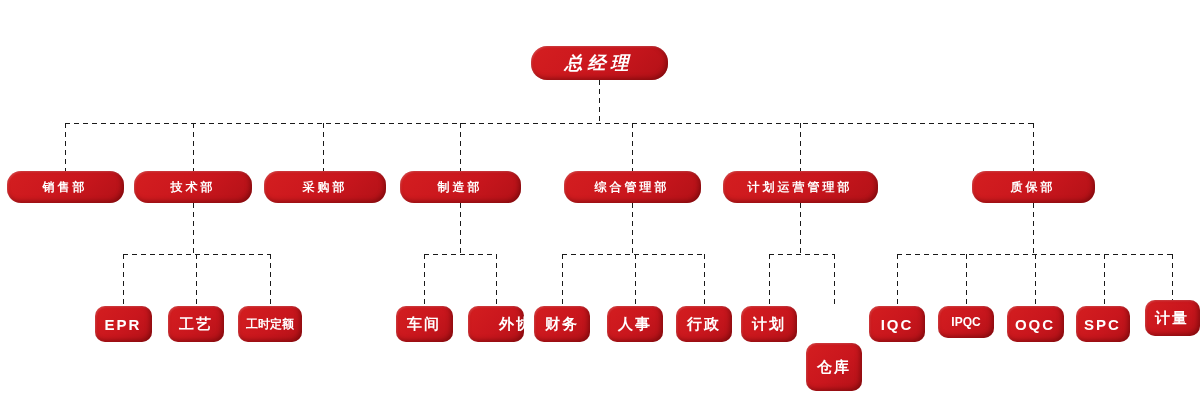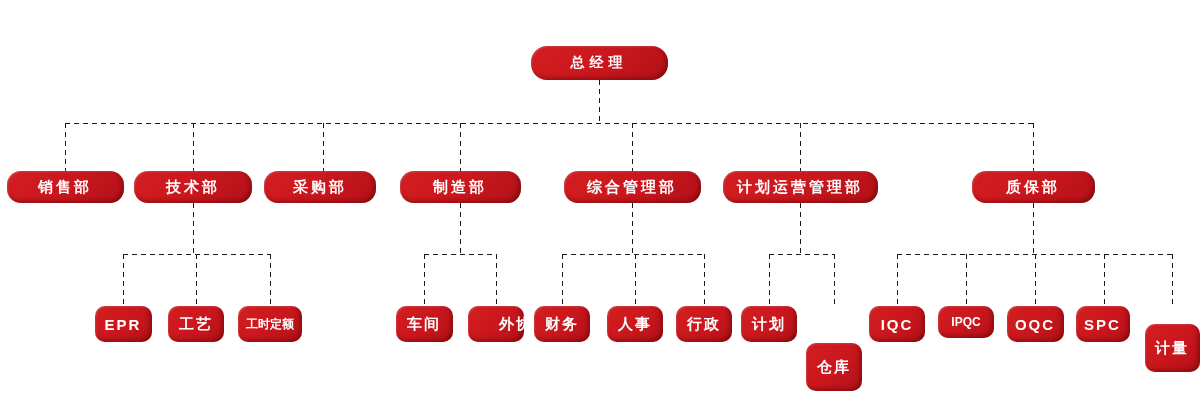--- a/index.html
+++ b/index.html
@@ -23,50 +23,50 @@
     align-items: center;
     justify-content: center;
     color: #ffffff;
     font-weight: bold;
     background: #c9161d;
     background: linear-gradient(135deg, #d41e20 0%, #c9161d 55%, #b21117 100%);
     box-shadow: inset -2px -2px 5px rgba(70,0,0,.45), inset 1px 1px 2px rgba(255,255,255,.18);
     white-space: nowrap;
     text-align: center;
   }
-  .lvl1 { font-size: 14px; letter-spacing: 5px; border-radius: 16px; }
-  .lvl2 { font-size: 15px; letter-spacing: 3px; border-radius: 14px; }
+  .lvl1 { font-size: 18px; letter-spacing: 5px; border-radius: 16px; font-style: italic; }
+  .lvl2 { font-size: 12px; letter-spacing: 3px; border-radius: 14px; }
   .lvl3 { font-size: 15px; letter-spacing: 2px; border-radius: 10px; }
   .lvl3.tight { font-size: 12px; letter-spacing: 0; }
 </style>
 </head>
 <body>
 
 <div class="stage">
   <svg id="connectors" viewBox="0 0 1200 414" xmlns="http://www.w3.org/2000/svg">
       <path d="M599.5 80 L599.5 123 M65 123.5 L1034 123.5 M65.5 123 L65.5 171 M193.5 123 L193.5 171 M323.5 123 L323.5 171 M460.5 123 L460.5 171 M632.5 123 L632.5 171 M800.5 123 L800.5 171 M1033.5 123 L1033.5 171 M193.5 203 L193.5 254 M123 254.5 L271 254.5 M123.5 254 L123.5 306 M196.5 254 L196.5 306 M270.5 254 L270.5 306 M460.5 203 L460.5 254 M424 254.5 L497 254.5 M424.5 254 L424.5 306 M496.5 254 L496.5 306 M632.5 203 L632.5 254 M562 254.5 L705 254.5 M562.5 254 L562.5 306 M635.5 254 L635.5 306 M704.5 254 L704.5 306 M800.5 203 L800.5 254 M769 254.5 L835 254.5 M769.5 254 L769.5 306 M834.5 254 L834.5 306 M1033.5 203 L1033.5 254 M897 254.5 L1173 254.5 M897.5 254 L897.5 306 M966.5 254 L966.5 306 M1035.5 254 L1035.5 306 M1104.5 254 L1104.5 306 M1172.5 254 L1172.5 306" fill="none" stroke="#1a1a1a" stroke-width="1" stroke-dasharray="5 4" shape-rendering="crispEdges"></path>
     </svg>
   <div id="nodes">
       <div class="node lvl1" style="left: 530.5px; top: 46px; width: 137px; height: 34px;">总经理</div>
       <div class="node lvl2" style="left: 6.5px; top: 171px; width: 117px; height: 32px;">销售部</div>
       <div class="node lvl2" style="left: 134px; top: 171px; width: 118px; height: 32px;">技术部</div>
-      <div class="node lvl2" style="left: 264px; top: 171px; width: 112px; height: 32px;">采购部</div>
+      <div class="node lvl2" style="left: 264px; top: 171px; width: 122px; height: 32px;">采购部</div>
       <div class="node lvl2" style="left: 399.5px; top: 171px; width: 121px; height: 32px;">制造部</div>
       <div class="node lvl2" style="left: 563.5px; top: 171px; width: 137px; height: 32px;">综合管理部</div>
       <div class="node lvl2" style="left: 722.5px; top: 171px; width: 155px; height: 32px;">计划运营管理部</div>
       <div class="node lvl2" style="left: 971.5px; top: 171px; width: 123px; height: 32px;">质保部</div>
       <div class="node lvl3" style="left: 94.5px; top: 306px; width: 57px; height: 36px;">EPR</div>
       <div class="node lvl3" style="left: 168px; top: 306px; width: 56px; height: 36px;">工艺</div>
       <div class="node lvl3 tight" style="left: 238px; top: 306px; width: 64px; height: 36px;">工时定额</div>
       <div class="node lvl3" style="left: 395.5px; top: 306px; width: 57px; height: 36px; text-align: right;">车间</div>
       <div class="node lvl3" style="left: 468px; top: 306px; width: 56px; height: 36px; padding-left: 40px;">外协</div>
       <div class="node lvl3" style="left: 534px; top: 306px; width: 56px; height: 36px;">财务</div>
       <div class="node lvl3" style="left: 607px; top: 306px; width: 56px; height: 36px;">人事</div>
       <div class="node lvl3" style="left: 676px; top: 306px; width: 56px; height: 36px;">行政</div>
       <div class="node lvl3" style="left: 741px; top: 306px; width: 56px; height: 36px;">计划</div>
       <div class="node lvl3" style="left: 806px; top: 306px; width: 56px; height: 48px; margin-top: 37px;">仓库</div>
       <div class="node lvl3" style="left: 869px; top: 306px; width: 56px; height: 36px;">IQC</div>
       <div class="node lvl3 tight" style="left: 938px; top: 306px; width: 56px; height: 32px;">IPQC</div>
       <div class="node lvl3" style="left: 1006.5px; top: 306px; width: 57px; height: 36px;">OQC</div>
       <div class="node lvl3" style="left: 1075.5px; top: 306px; width: 54px; height: 36px;">SPC</div>
-      <div class="node lvl3" style="left: 1144.5px; top: 324px; width: 55px; height: 48px;">计量</div>
+      <div class="node lvl3" style="left: 1144.5px; top: 300px; width: 55px; height: 36px;">计量</div>
     </div>
 </div>
 
 </body></html>

